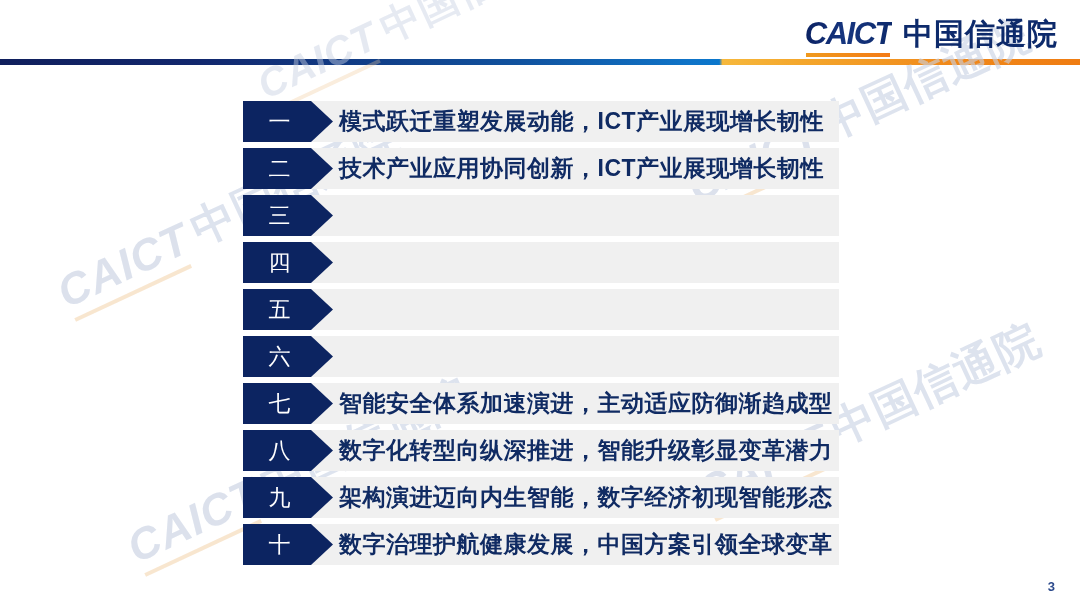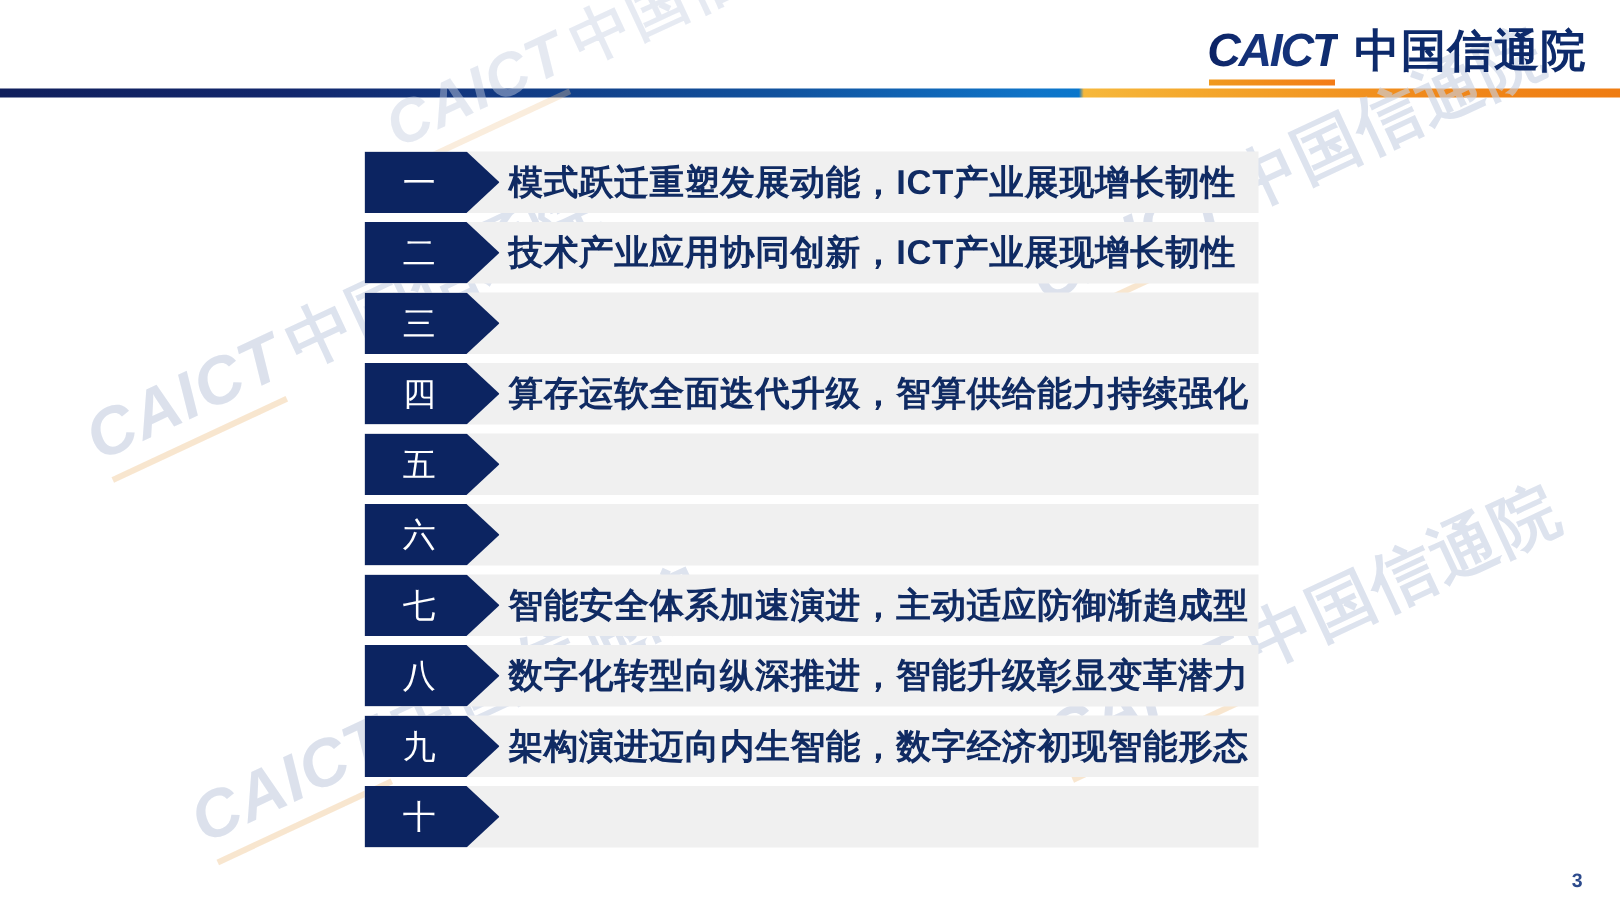--- a/index.html
+++ b/index.html
@@ -265,21 +265,20 @@
       <div class="row-badge">
         <span class="row-num">三</span>
       </div>
     </div>
 
     <div class="row">
       <div class="row-bar"></div>
       <div class="row-badge">
         <span class="row-num">四</span>
       </div>
-      <div class="row-text">算存运软全面迭代升级，智算供给能力持续强化</div>
     </div>
 
     <div class="row">
       <div class="row-bar"></div>
       <div class="row-badge">
         <span class="row-num">五</span>
       </div>
     </div>
 
     <div class="row">
@@ -311,19 +310,20 @@
         <span class="row-num">九</span>
       </div>
       <div class="row-text">架构演进迈向内生智能，数字经济初现智能形态</div>
     </div>
 
     <div class="row">
       <div class="row-bar"></div>
       <div class="row-badge">
         <span class="row-num">十</span>
       </div>
+      <div class="row-text">数字治理护航健康发展，中国方案引领全球变革</div>
     </div>
 
   </div>
 
   <div class="page-number">3</div>
 
 </div>
 
 </body></html>

